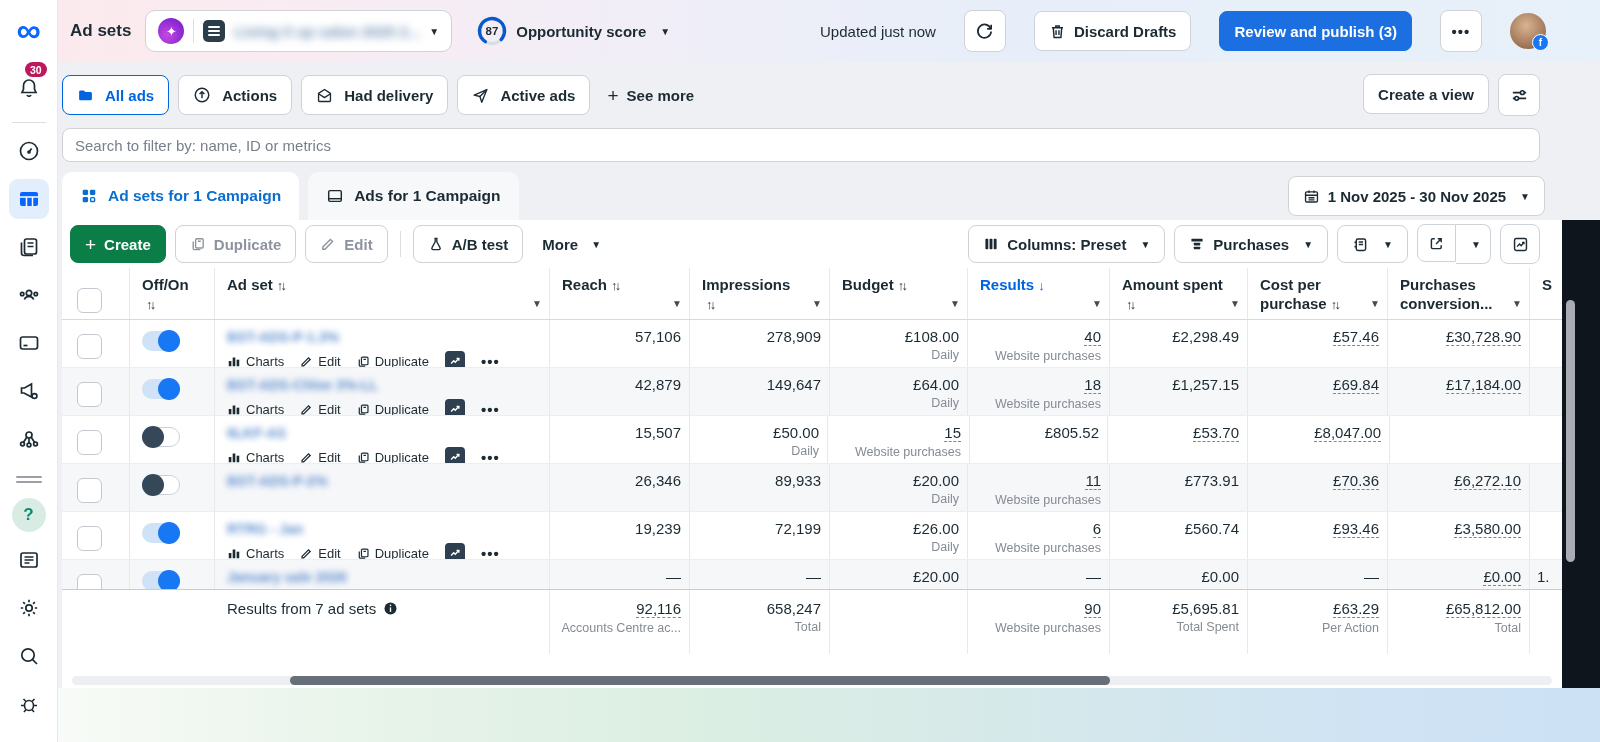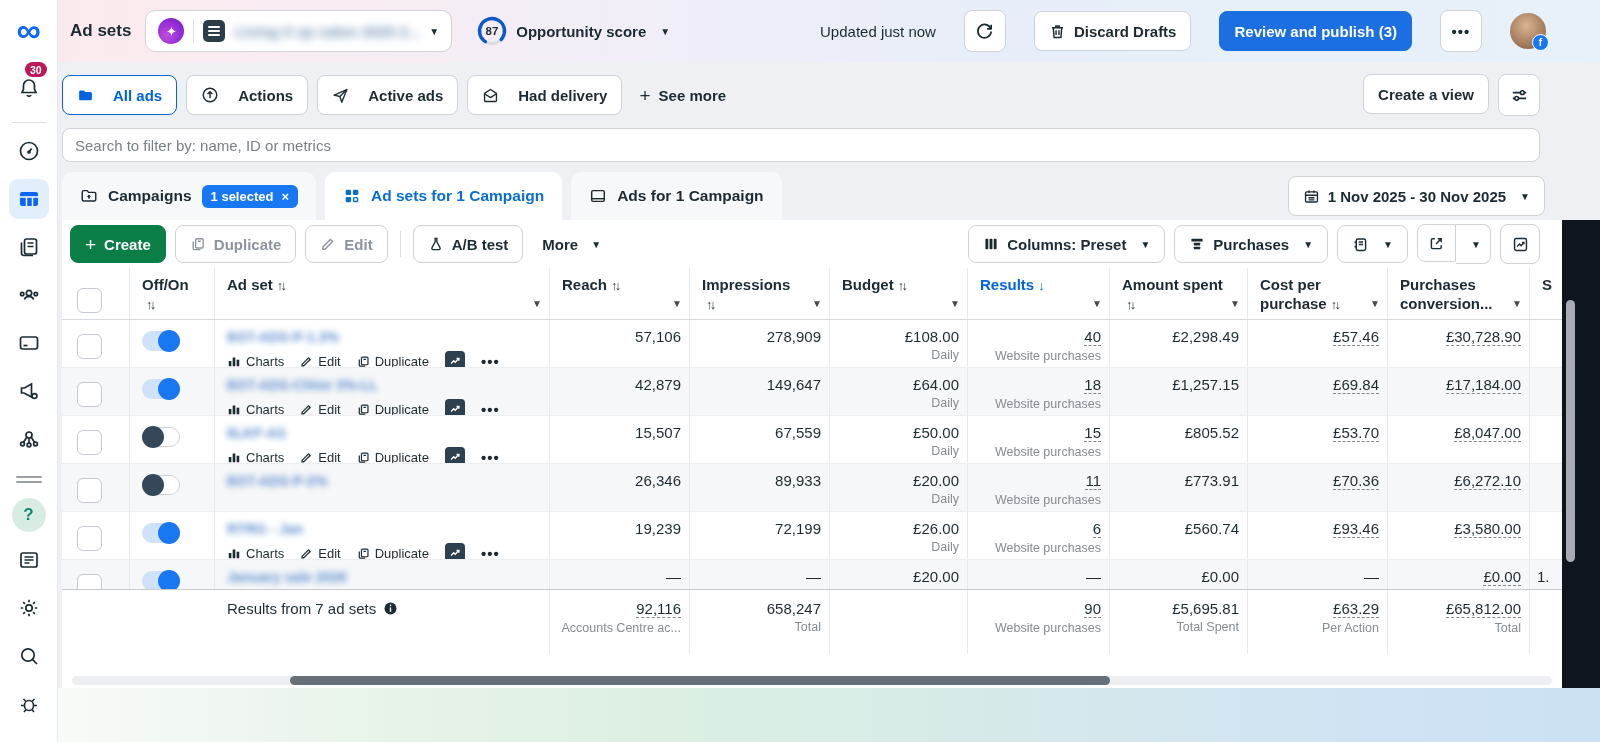--- a/index.html
+++ b/index.html
@@ -32,21 +32,21 @@
   .top-right{margin-left:auto;display:flex;align-items:center;gap:28px;}
   .updated{font-size:15px;}
   .icon-btn{width:40px;height:40px;border:1px solid #cfd2d6;border-radius:8px;background:#fff;display:flex;align-items:center;justify-content:center;cursor:pointer;}
   .btn{height:40px;border:1px solid #cfd2d6;border-radius:8px;background:#fff;display:flex;align-items:center;justify-content:center;gap:8px;font-size:15px;font-weight:700;padding:0 14px;cursor:pointer;color:#1c2b33;box-sizing:border-box;}
   .btn-primary{background:#1b6fe0;border-color:#1b6fe0;color:#fff;}
   .avatar{width:36px;height:36px;border-radius:50%;background:radial-gradient(circle at 45% 35%,#d9b491,#9d7354 70%,#6e4c35);position:relative;}
   .fb-badge{position:absolute;right:-3px;bottom:-2px;width:15px;height:15px;border-radius:50%;background:#1877f2;color:#fff;font-size:10px;font-weight:700;display:flex;align-items:center;justify-content:center;border:1.5px solid #fff;}
 
   
   .filter-row{position:absolute;left:62px;top:75px;right:60px;height:40px;display:flex;align-items:center;gap:9px;}
-  .chip{height:40px;background:#fff;border:1px solid #cfd2d6;border-radius:8px;display:flex;align-items:center;gap:19px;padding:0 14px;font-size:15px;font-weight:700;box-sizing:border-box;cursor:pointer;}
+  .chip{height:40px;background:#fff;border:1px solid #cfd2d6;border-radius:8px;display:flex;align-items:center;gap:11px;padding:0 14px;font-size:15px;font-weight:700;box-sizing:border-box;cursor:pointer;}
   .chip.sel{border:1.5px solid #0064e0;color:#0064e0;}
   .see-more{display:flex;align-items:center;gap:8px;font-size:15px;font-weight:700;margin-left:8px;cursor:pointer;}
   .plus{font-size:19px;font-weight:400;line-height:1;}
   .filter-right{margin-left:auto;display:flex;gap:9px;}
 
   
   .search-row{position:absolute;left:62px;top:128px;right:60px;}
   .search-row input{width:100%;height:34px;border:1px solid #cfd2d6;border-radius:8px;padding:0 12px;font-size:15px;font-family:"Liberation Sans",sans-serif;box-sizing:border-box;color:#1c2b33;}
   .search-row input::placeholder{color:#79808a;}
 
@@ -269,31 +269,31 @@
   </div>
   <div class="chip">
     <svg width="18" height="18" viewBox="0 0 20 20" fill="none" stroke="#1c2b33" stroke-width="1.6">
         <circle cx="10" cy="10" r="7.5"></circle>
         <path d="M10 13.5v-7M7.3 9L10 6.3 12.7 9"></path>
       </svg>
     <span>Actions</span>
   </div>
   <div class="chip">
     <svg width="17" height="17" viewBox="0 0 20 20" fill="none" stroke="#1c2b33" stroke-width="1.6" stroke-linejoin="round">
+        <path d="M3 7.5L10 3l7 4.5V16a1 1 0 0 1-1 1H4a1 1 0 0 1-1-1z"></path>
+        <path d="M3 8l7 4.5L17 8"></path>
+      </svg>
+    <span>Had delivery</span>
+  </div>
+  <div class="chip">
+    <svg width="17" height="17" viewBox="0 0 20 20" fill="none" stroke="#1c2b33" stroke-width="1.6" stroke-linejoin="round">
         <path d="M2.5 9.5L17.5 3l-6 15-2.2-6.8z"></path>
         <path d="M9.3 11.2L17.5 3"></path>
       </svg>
     <span>Active ads</span>
-  </div>
-  <div class="chip">
-    <svg width="17" height="17" viewBox="0 0 20 20" fill="none" stroke="#1c2b33" stroke-width="1.6" stroke-linejoin="round">
-        <path d="M3 7.5L10 3l7 4.5V16a1 1 0 0 1-1 1H4a1 1 0 0 1-1-1z"></path>
-        <path d="M3 8l7 4.5L17 8"></path>
-      </svg>
-    <span>Had delivery</span>
   </div>
   <div class="see-more">
     <span class="plus">+</span>
     <span>See more</span>
   </div>
   <div class="filter-right">
     <div class="btn">
         <span>Create a view</span>
       </div>
     <div class="icon-btn">
@@ -304,31 +304,20 @@
         </svg>
     </div>
   </div>
 </div>
 
 <div class="search-row">
   <input type="text" placeholder="Search to filter by: name, ID or metrics" style="">
 </div>
 
 <div class="tabs-row">
-  <div class="tab">
-    <svg width="18" height="18" viewBox="0 0 20 20" fill="none" stroke="#1c2b33" stroke-width="1.6">
-        <path d="M2.5 5.5A1.5 1.5 0 0 1 4 4h4l1.5 2H16a1.5 1.5 0 0 1 1.5 1.5V14A1.5 1.5 0 0 1 16 15.5H4A1.5 1.5 0 0 1 2.5 14z"></path>
-        <path d="M10 13v-3.5M8.5 11l1.5-1.6L11.5 11"></path>
-      </svg>
-    <span>Campaigns</span>
-    <span class="sel-badge">
-        <span>1 selected</span>
-        <span class="x">×</span>
-      </span>
-  </div>
   <div class="tab active">
     <svg width="18" height="18" viewBox="0 0 20 20">
         <rect x="3" y="3" width="6" height="6" rx="1.5" fill="#0a6ed1"></rect>
         <rect x="11" y="3" width="6" height="6" rx="1.5" fill="#0a6ed1"></rect>
         <rect x="3" y="11" width="6" height="6" rx="1.5" fill="#0a6ed1"></rect>
         <rect x="11.8" y="11.8" width="4.4" height="4.4" rx="1" fill="none" stroke="#0a6ed1" stroke-width="1.6"></rect>
       </svg>
     <span>Ad sets for 1 Campaign</span>
   </div>
   <div class="tab">
@@ -582,21 +571,20 @@
         <span class="mini-chart-btn">
           <svg width="12" height="12" viewBox="0 0 14 14" fill="none" stroke="#fff" stroke-width="1.6">
                 <path d="M2.5 10l3-3.3 1.8 1.8 4-4.5"></path>
                 <path d="M8.8 4h2.7v2.7"></path>
               </svg>
         </span>
         <span class="dots">•••</span>
       </div>
     </div>
     <div class="cell num c-reach"><span>15,507</span></div>
-    <div class="cell num c-impr"><span>67,559</span></div>
     <div class="cell num c-budget"><span>£50.00</span><div class="sub">Daily</div></div>
     <div class="cell num c-results"><span class="dash">15</span><div class="sub">Website purchases</div></div>
     <div class="cell num c-spent"><span>£805.52</span></div>
     <div class="cell num c-cpp"><span class="dash">£53.70</span></div>
     <div class="cell num c-pcv"><span class="dash">£8,047.00</span></div>
     <div class="cell c-extra" style="padding-left:7px;font-size:15px;"><span></span></div>
   </div>
       <div class="row alt">
     <div class="cell c-check">
           <div class="checkbox" style="margin-left:15px;"></div>

